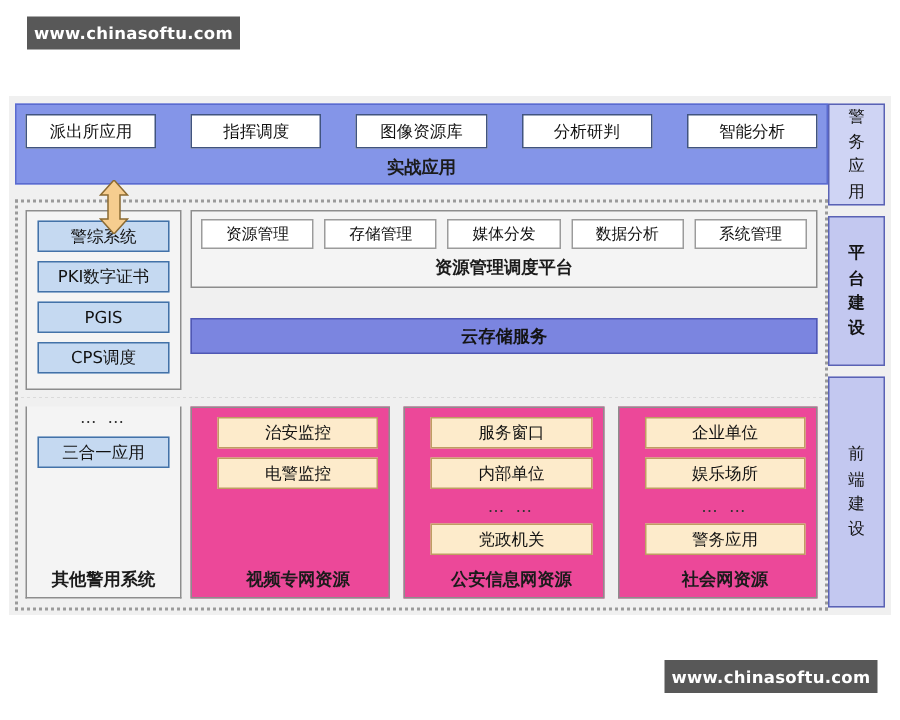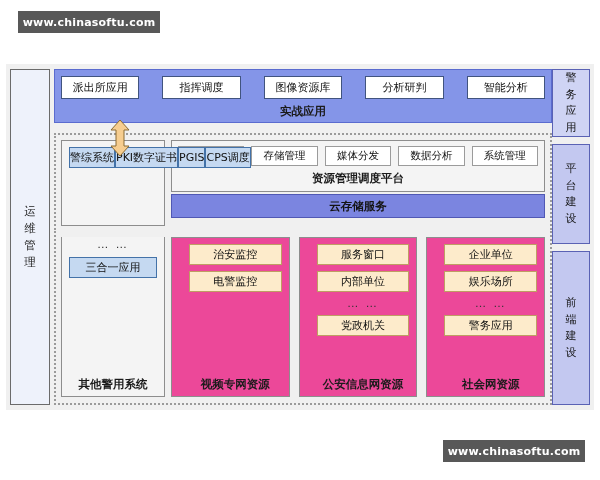--- a/index.html
+++ b/index.html
@@ -134,20 +134,21 @@
 
   
   #legacy-panel {
     width: 104px;
     flex: 0 0 104px;
     border: 1px solid #8d8d8d;
     background: #f4f4f4;
     box-sizing: border-box;
     padding: 6px 7px 4px 7px;
     display: flex;
+    flex-direction: column;
     
     position: relative;
     z-index: 3;
   }
   .legacy-box {
     background: #c5d9f1;
     border: 1px solid #4372a8;
     box-sizing: border-box;
     height: 21px;
     display: flex;
@@ -172,21 +173,21 @@
     color: #1b1b1b;
     margin-top: auto;
     padding-top: 3px;
   }
 
   
   #platform-stack {
     flex: 1 1 auto;
     display: flex;
     flex-direction: column;
-    gap: 2px;
+    gap: 20px;
     min-width: 0;
   }
   #platform-box {
     border: 1px solid #8d8d8d;
     background: #f4f4f4;
     box-sizing: border-box;
     padding: 5px 6px 3px 6px;
     flex: 0 0 52px;
   }
   #platform-row {
@@ -308,33 +309,30 @@
   }
   .tier-box .vtext {
     font-size: 11px;
     color: #141414;
     line-height: 1.5;
     text-align: center;
     width: 15px;
     word-break: break-all;
   }
   #tier-apps     { flex: 0 0 54px;  background: #cfd4f4; }
-  #tier-platform { flex: 0 0 100px; }
+  #tier-platform { flex: 0 0 100px; font-weight: bold; }
   #tier-front    { flex: 1 1 auto; }
 </style>
 </head>
 <body>
 
 <div id="wm-top" class="watermark">www.chinasoftu.com</div>
 
 <div id="diagram">
 
-  <div id="ops-col">
-    <div class="vtext">运维管理</div>
-  </div>
 
   <div id="center">
 
     <div id="band-apps">
       <div id="apps-row">
         <div class="app-box">派出所应用</div>
         <div class="app-box">指挥调度</div>
         <div class="app-box">图像资源库</div>
         <div class="app-box">分析研判</div>
         <div class="app-box">智能分析</div>

